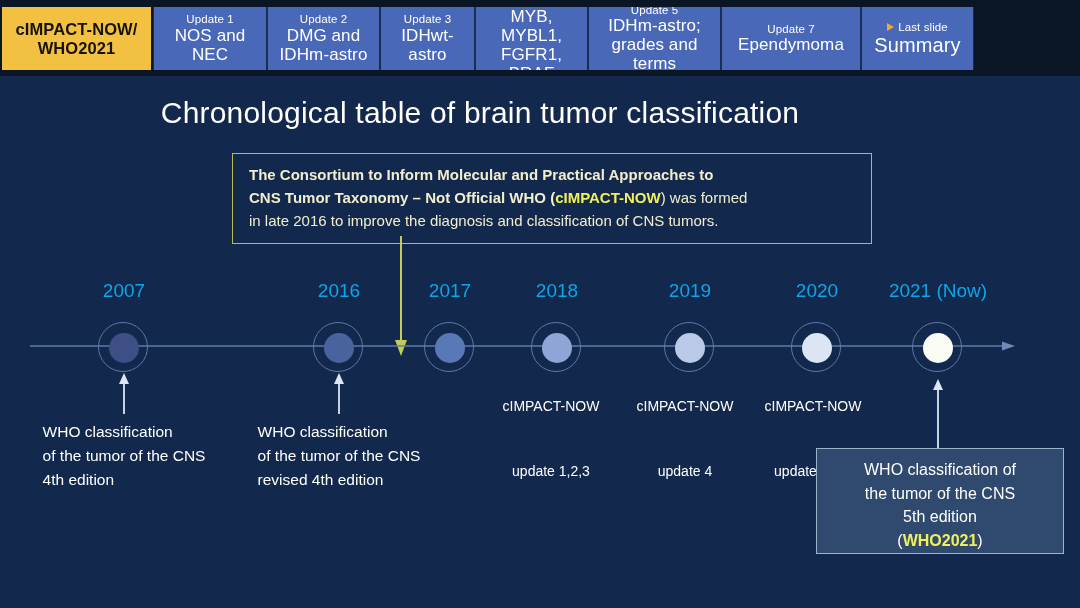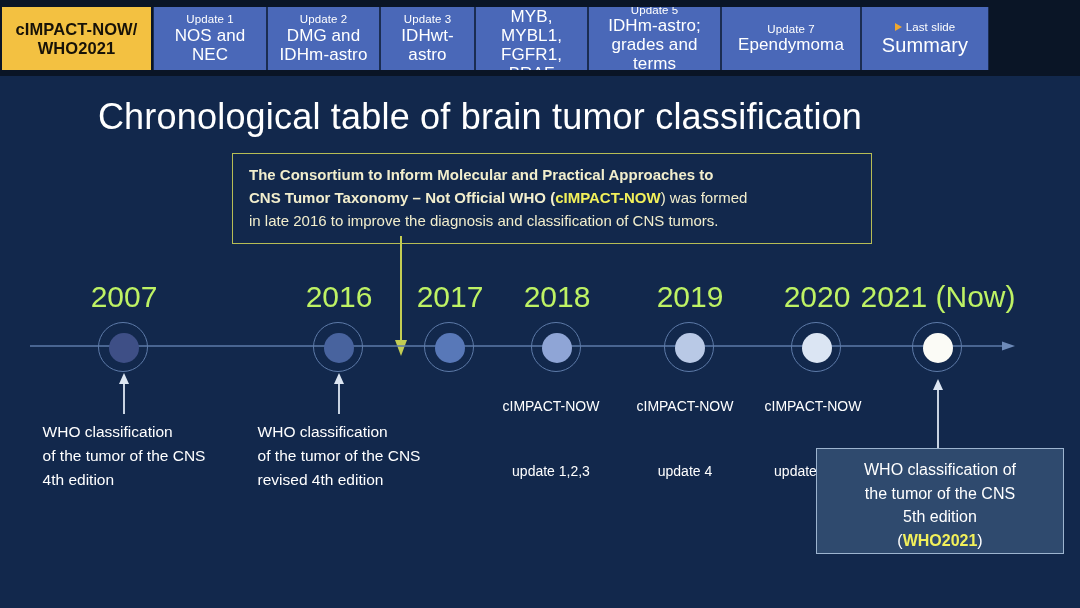--- a/index.html
+++ b/index.html
@@ -84,21 +84,21 @@
     display: inline-block;
   }
 
   
   #title {
     position: absolute;
     left: 0; top: 96px;
     width: 960px;
     text-align: center;
     color: #ffffff;
-    font-size: 36px;
+    font-size: 30px;
     letter-spacing: 0.2px;
     white-space: nowrap;
   }
 
   
   #callout {
     position: absolute;
     left: 232px; top: 153px;
     width: 640px;
     box-sizing: border-box;
@@ -140,22 +140,22 @@
   }
   .dot {
     position: absolute;
     left: 11px; top: 11px;
     width: 30px; height: 30px;
     border-radius: 50%;
   }
   .yearlabel {
     position: absolute;
     top: 280px;
-    color: #bef264;
-    font-size: 30px;
+    color: #0ea5e9;
+    font-size: 19px;
     text-align: center;
     white-space: nowrap;
     transform: translateX(-50%);
   }
 
   
   .uparrow {
     position: absolute;
     width: 18px;
     margin-left: -9px;
@@ -237,21 +237,21 @@
       <div class="tab-big">IDHm-astro;</div>
       <div class="tab-big">grades and terms</div>
     </div>
 
 
     <div class="tab blue" style="width:140px">
       <div class="tab-small">Update 7</div>
       <div class="tab-big">Ependymoma</div>
     </div>
 
-    <div class="tab blue summary" style="width:128px">
+    <div class="tab blue summary" style="width:113px">
       <div class="lastslide-row">
         <span class="play-tri"></span>
         <span class="tab-small">Last slide</span>
       </div>
       <div class="tab-big">Summary</div>
     </div>
 
   </div>
 
   <div id="title">Chronological table of brain tumor classification</div>

